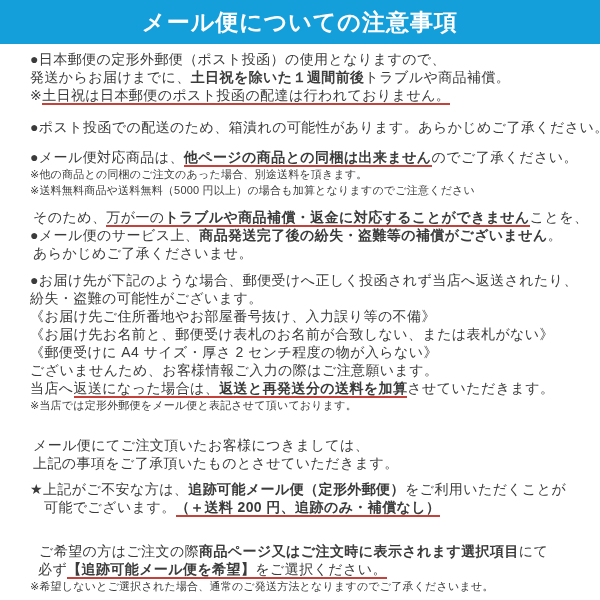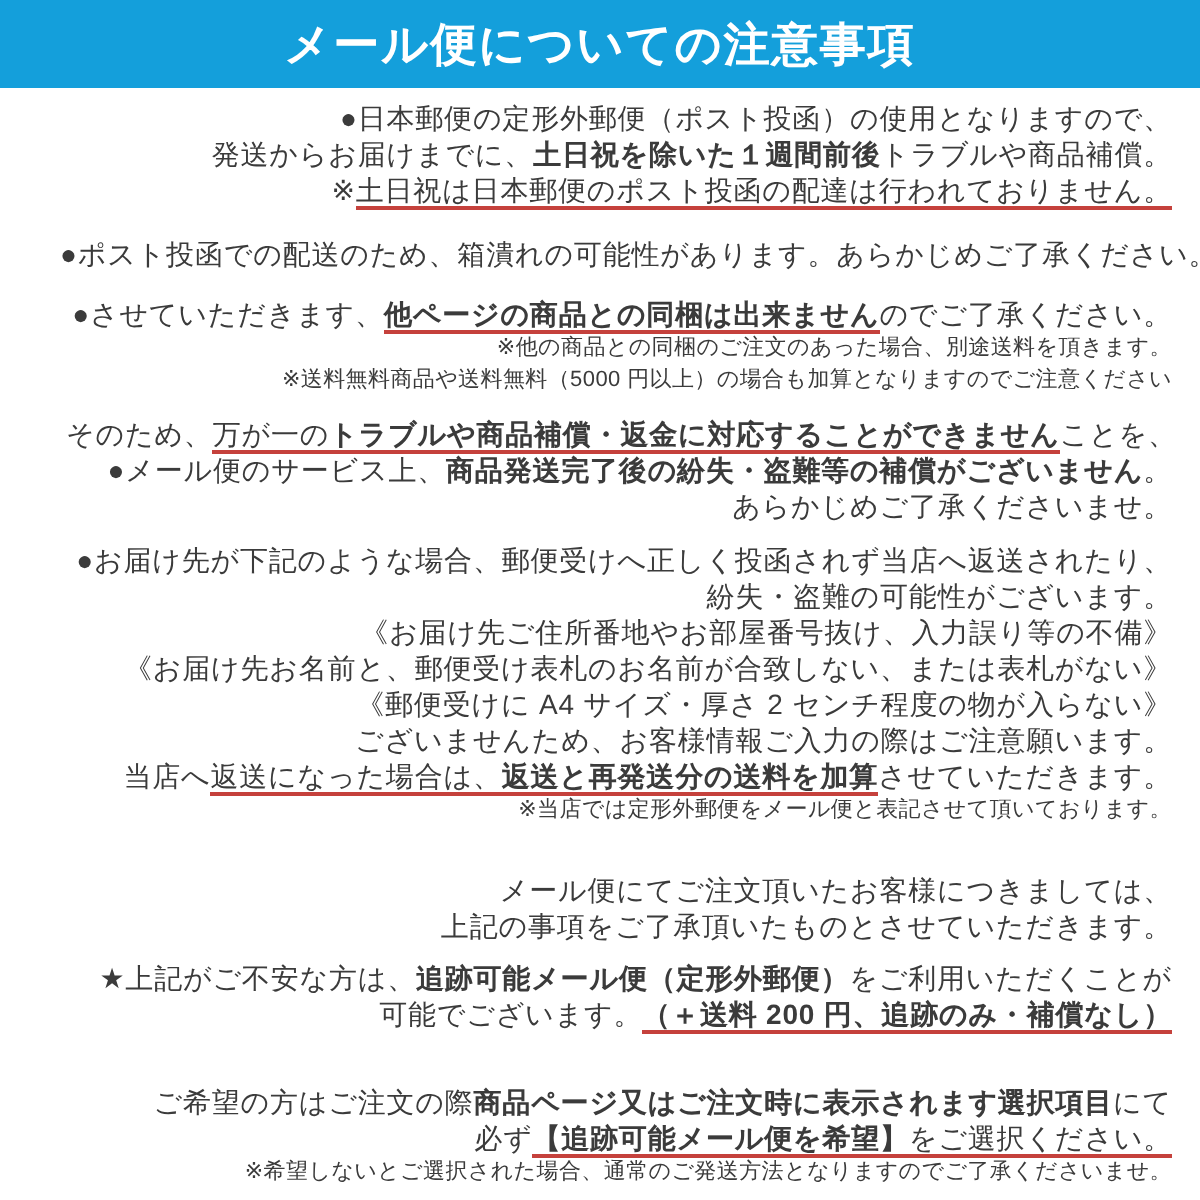--- a/index.html
+++ b/index.html
@@ -10,21 +10,21 @@
     --background:#ffffff;
   }
   *{margin:0;padding:0;box-sizing:border-box;}
   html,body{width:600px;height:600px;}
   body{
     font-family:"Liberation Sans","DejaVu Sans",sans-serif;
     background:var(--background);
     color:var(--text);
     overflow:hidden;
   }
-  .page{position:relative;width:539px;height:600px;background:var(--background);text-align:right;}
+  .page{position:relative;width:539px;height:600px;background:var(--background);}
   .header{
     position:absolute;top:0;left:0;width:600px;height:44px;
     background:var(--header-bg);
     display:flex;align-items:center;justify-content:center;
   }
   .header .title{
     color:var(--header-fg);
     font-size:23px;font-weight:bold;letter-spacing:1px;
   }
   .notice-body{position:absolute;top:0;left:0;width:600px;height:600px;}
@@ -38,30 +38,30 @@
   .seg.u{border-bottom:2px solid var(--accent);padding-bottom:0px;}
 </style>
 </head>
 <body>
 
 <div class="page">
   <div class="header">
     <div class="title">メール便についての注意事項</div>
   </div>
   <main class="notice-body">
-      <div class="para" style="top: 50px; margin-left: 12px;">
+      <div class="para" style="top: 50px;">
         <div class="line"><span class="seg">●日本郵便の定形外郵便（ポスト投函）の使用となりますので、</span></div>
         <div class="line"><span class="seg">発送からお届けまでに、</span><span class="seg b">土日祝を除いた１週間前後</span><span class="seg">トラブルや商品補償。</span></div>
         <div class="line"><span class="seg">※</span><span class="seg u">土日祝は日本郵便のポスト投函の配達は行われておりません。</span></div>
       </div>
       <div class="para" style="top: 118px;">
         <div class="line"><span class="seg">●ポスト投函での配送のため、箱潰れの可能性があります。あらかじめご了承ください。</span></div>
       </div>
       <div class="para" style="top: 148px;">
-        <div class="line"><span class="seg">●させていただきます、</span><span class="seg b u">他ページの商品との同梱は出来ません</span><span class="seg">のでご了承ください。</span></div>
+        <div class="line"><span class="seg">●メール便対応商品は、</span><span class="seg b u">他ページの商品との同梱は出来ません</span><span class="seg">のでご了承ください。</span></div>
         <div class="line small"><span class="seg">※他の商品との同梱のご注文のあった場合、別途送料を頂きます。</span></div>
         <div class="line small"><span class="seg">※送料無料商品や送料無料（5000 円以上）の場合も加算となりますのでご注意ください</span></div>
       </div>
       <div class="para" style="top: 208px;">
         <div class="line" style="padding-left: 3px;"><span class="seg">そのため、</span><span class="seg u">万が一の</span><span class="seg b u">トラブルや商品補償・返金に対応することができません</span><span class="seg">ことを、</span></div>
         <div class="line"><span class="seg">●メール便のサービス上、</span><span class="seg b">商品発送完了後の紛失・盗難等の補償がございません</span><span class="seg">。</span></div>
         <div class="line" style="padding-left: 3px;"><span class="seg">あらかじめご了承くださいませ。</span></div>
       </div>
       <div class="para" style="top: 271px;">
         <div class="line"><span class="seg">●お届け先が下記のような場合、郵便受けへ正しく投函されず当店へ返送されたり、</span></div>

